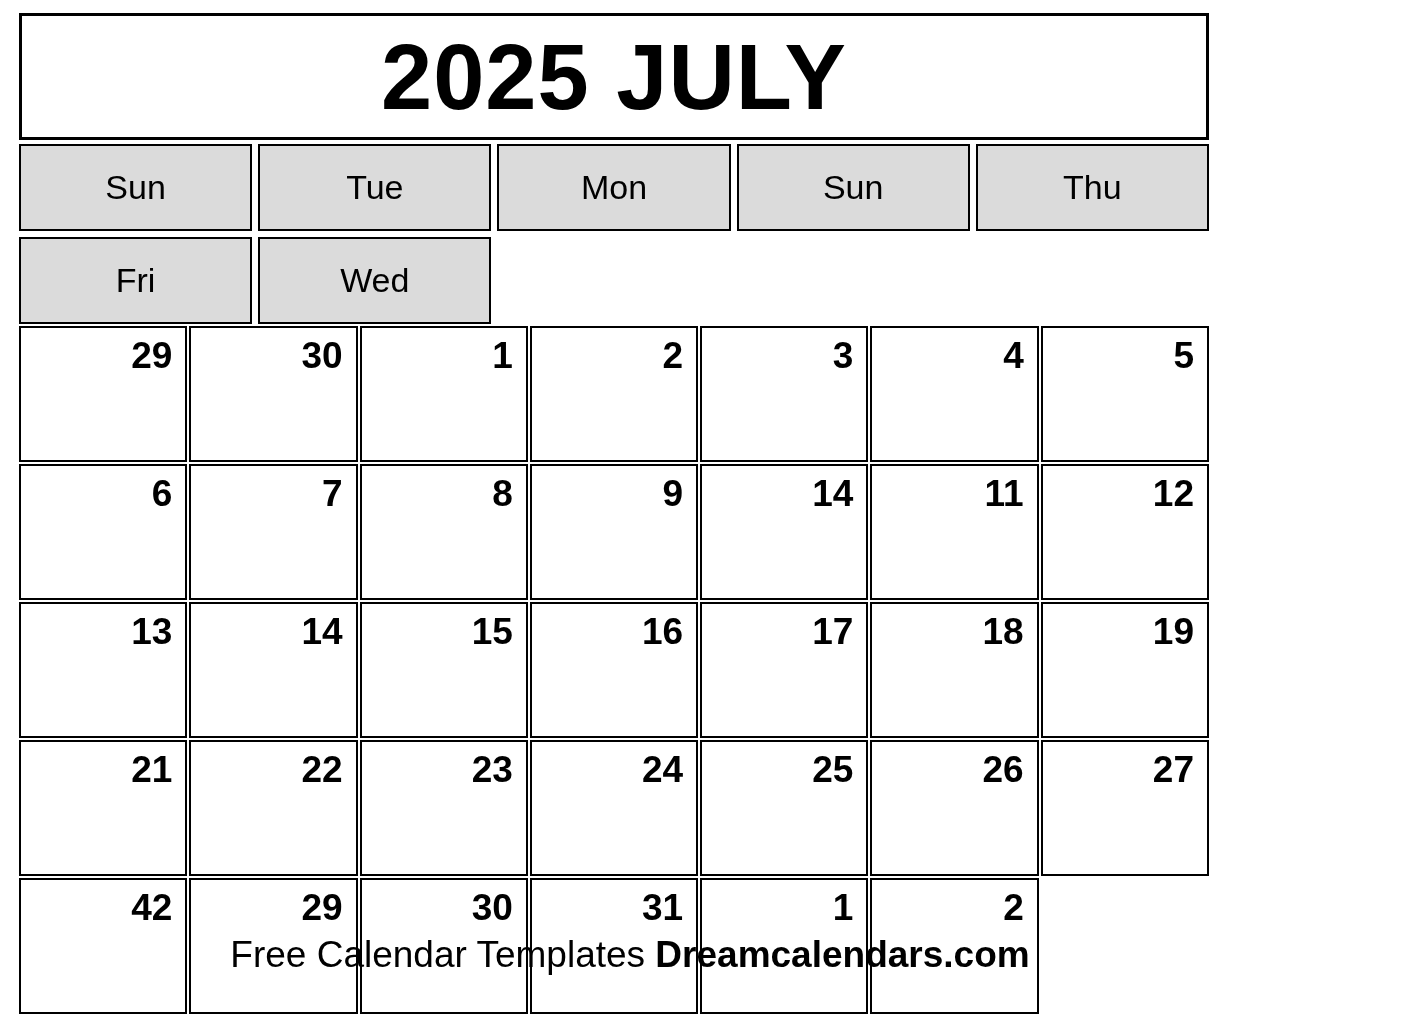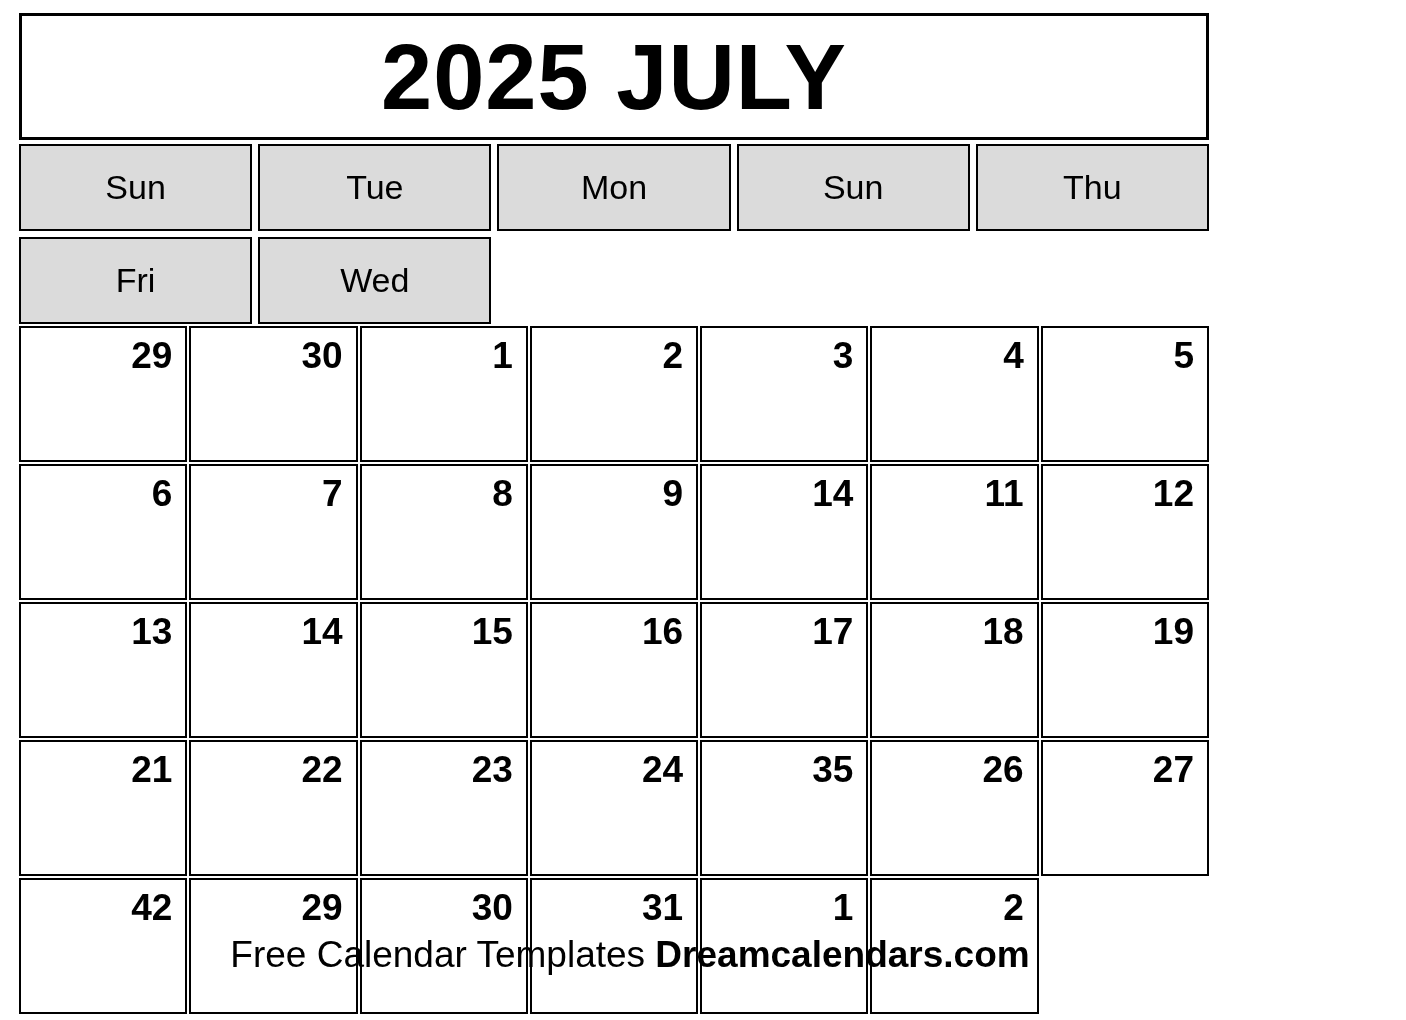--- a/index.html
+++ b/index.html
@@ -134,21 +134,21 @@
       <div class="dcell"><span class="daynum">15</span></div>
       <div class="dcell"><span class="daynum">16</span></div>
       <div class="dcell"><span class="daynum">17</span></div>
       <div class="dcell"><span class="daynum">18</span></div>
       <div class="dcell"><span class="daynum">19</span></div>
 
       <div class="dcell"><span class="daynum">21</span></div>
       <div class="dcell"><span class="daynum">22</span></div>
       <div class="dcell"><span class="daynum">23</span></div>
       <div class="dcell"><span class="daynum">24</span></div>
-      <div class="dcell"><span class="daynum">35</span></div>
+      <div class="dcell"><span class="daynum">25</span></div>
       <div class="dcell"><span class="daynum">26</span></div>
 
       <div class="dcell"><span class="daynum">27</span></div>
       <div class="dcell"><span class="daynum">42</span></div>
       <div class="dcell"><span class="daynum">29</span></div>
       <div class="dcell"><span class="daynum">30</span></div>
       <div class="dcell"><span class="daynum">31</span></div>
       <div class="dcell"><span class="daynum">1</span></div>
       <div class="dcell"><span class="daynum">2</span></div>
     </div>

